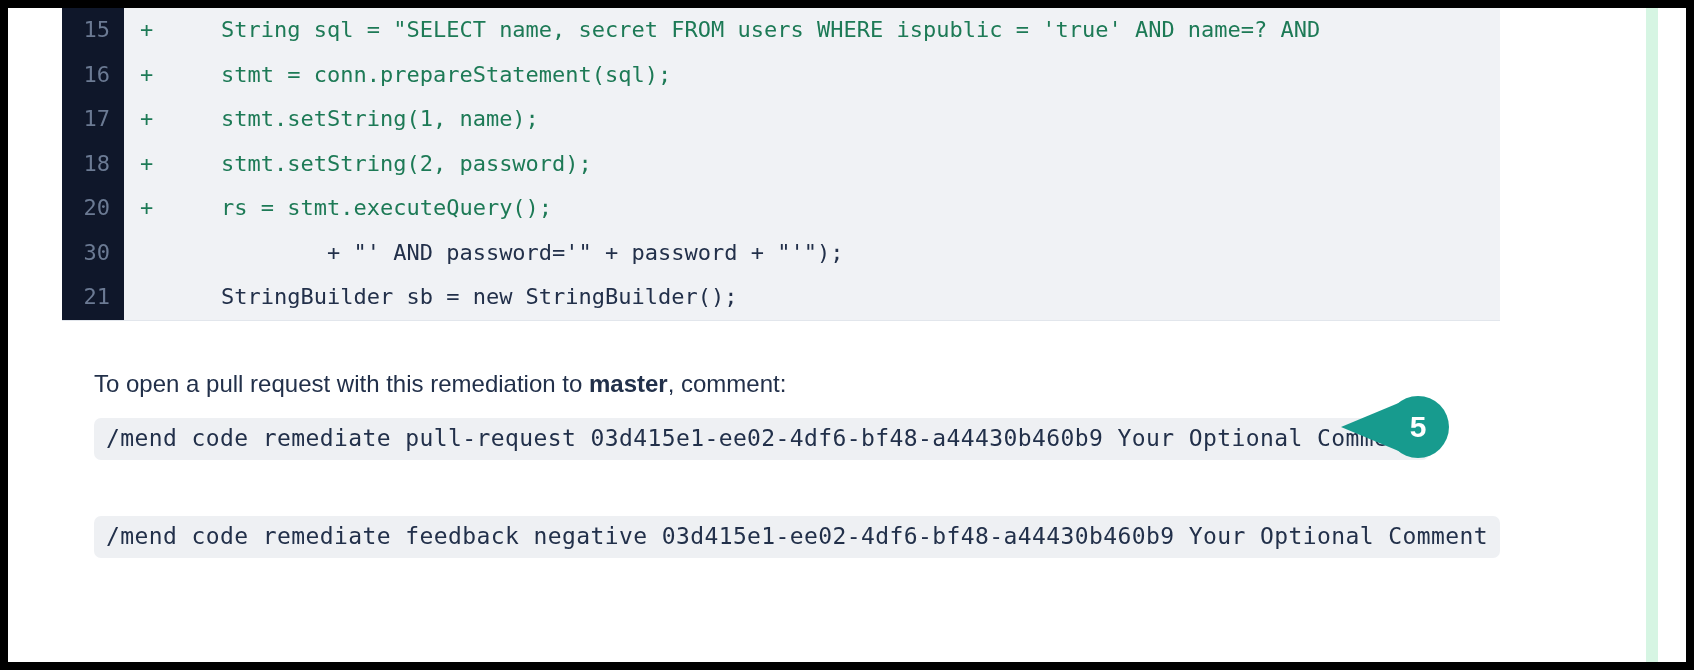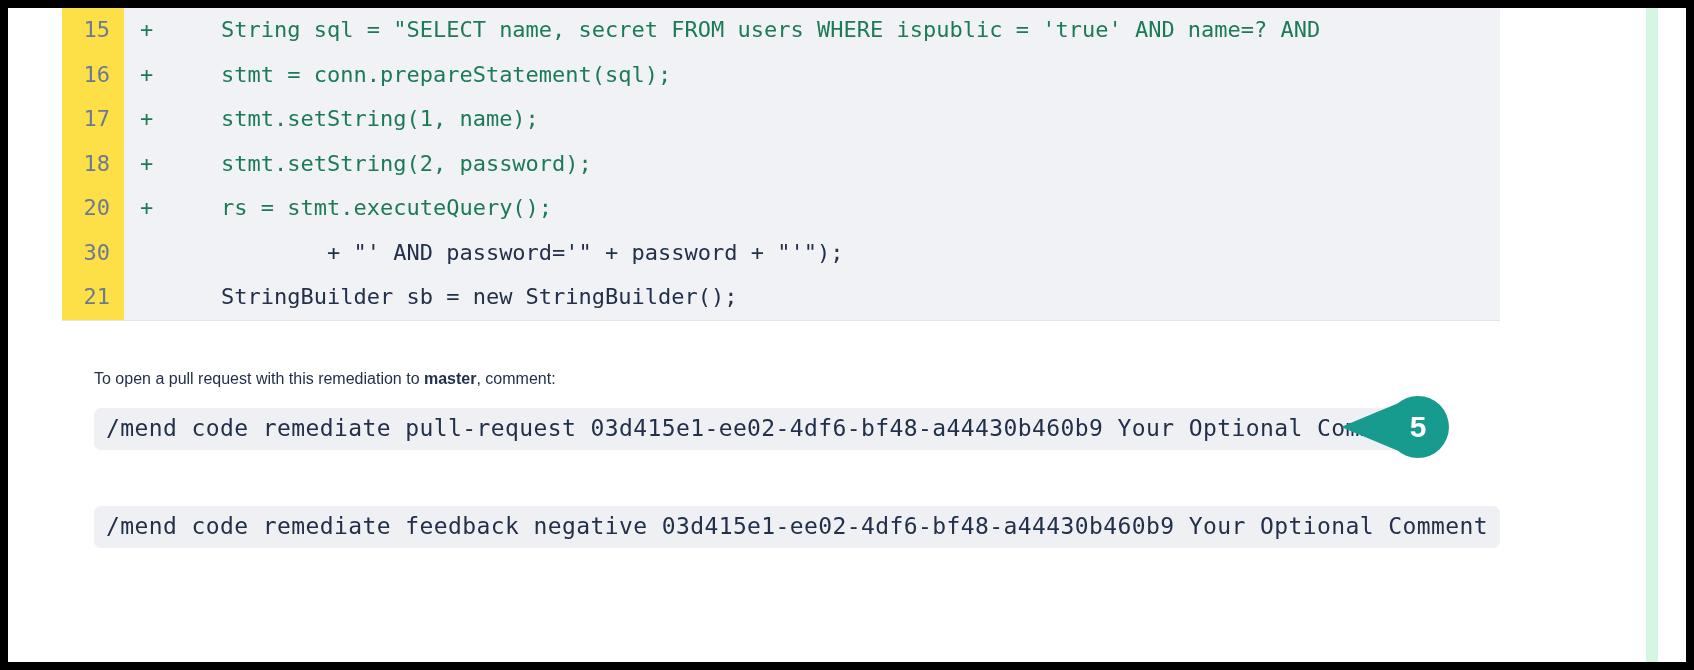--- a/index.html
+++ b/index.html
@@ -63,21 +63,21 @@
     display: flex;
     align-items: center;
     height: 44.5px;
     font-family: "DejaVu Sans Mono", monospace;
     font-size: 22px;
     white-space: pre;
   }
 
   .ln {
     flex: 0 0 62px;
-    background: #fde047;
+    background: #0f172a;
     color: #6b7a93;
     text-align: right;
     padding-right: 14px;
     height: 44.5px;
     line-height: 44.5px;
     font-size: 22px;
     font-family: "DejaVu Sans Mono", monospace;
     user-select: none;
   }
 
@@ -114,21 +114,21 @@
   
   .body-area {
     position: absolute;
     left: 54px;
     top: 332px;
     width: 1438px;
   }
 
   .prose {
     font-family: "Liberation Sans", sans-serif;
-    font-size: 16px;
+    font-size: 24px;
     color: #22304a;
     padding-left: 32px;
   }
   .prose b { font-weight: 700; }
 
   .cmd {
     font-family: "DejaVu Sans Mono", monospace;
     font-size: 23px;
     color: #22304a;
     background: #eef0f3;

